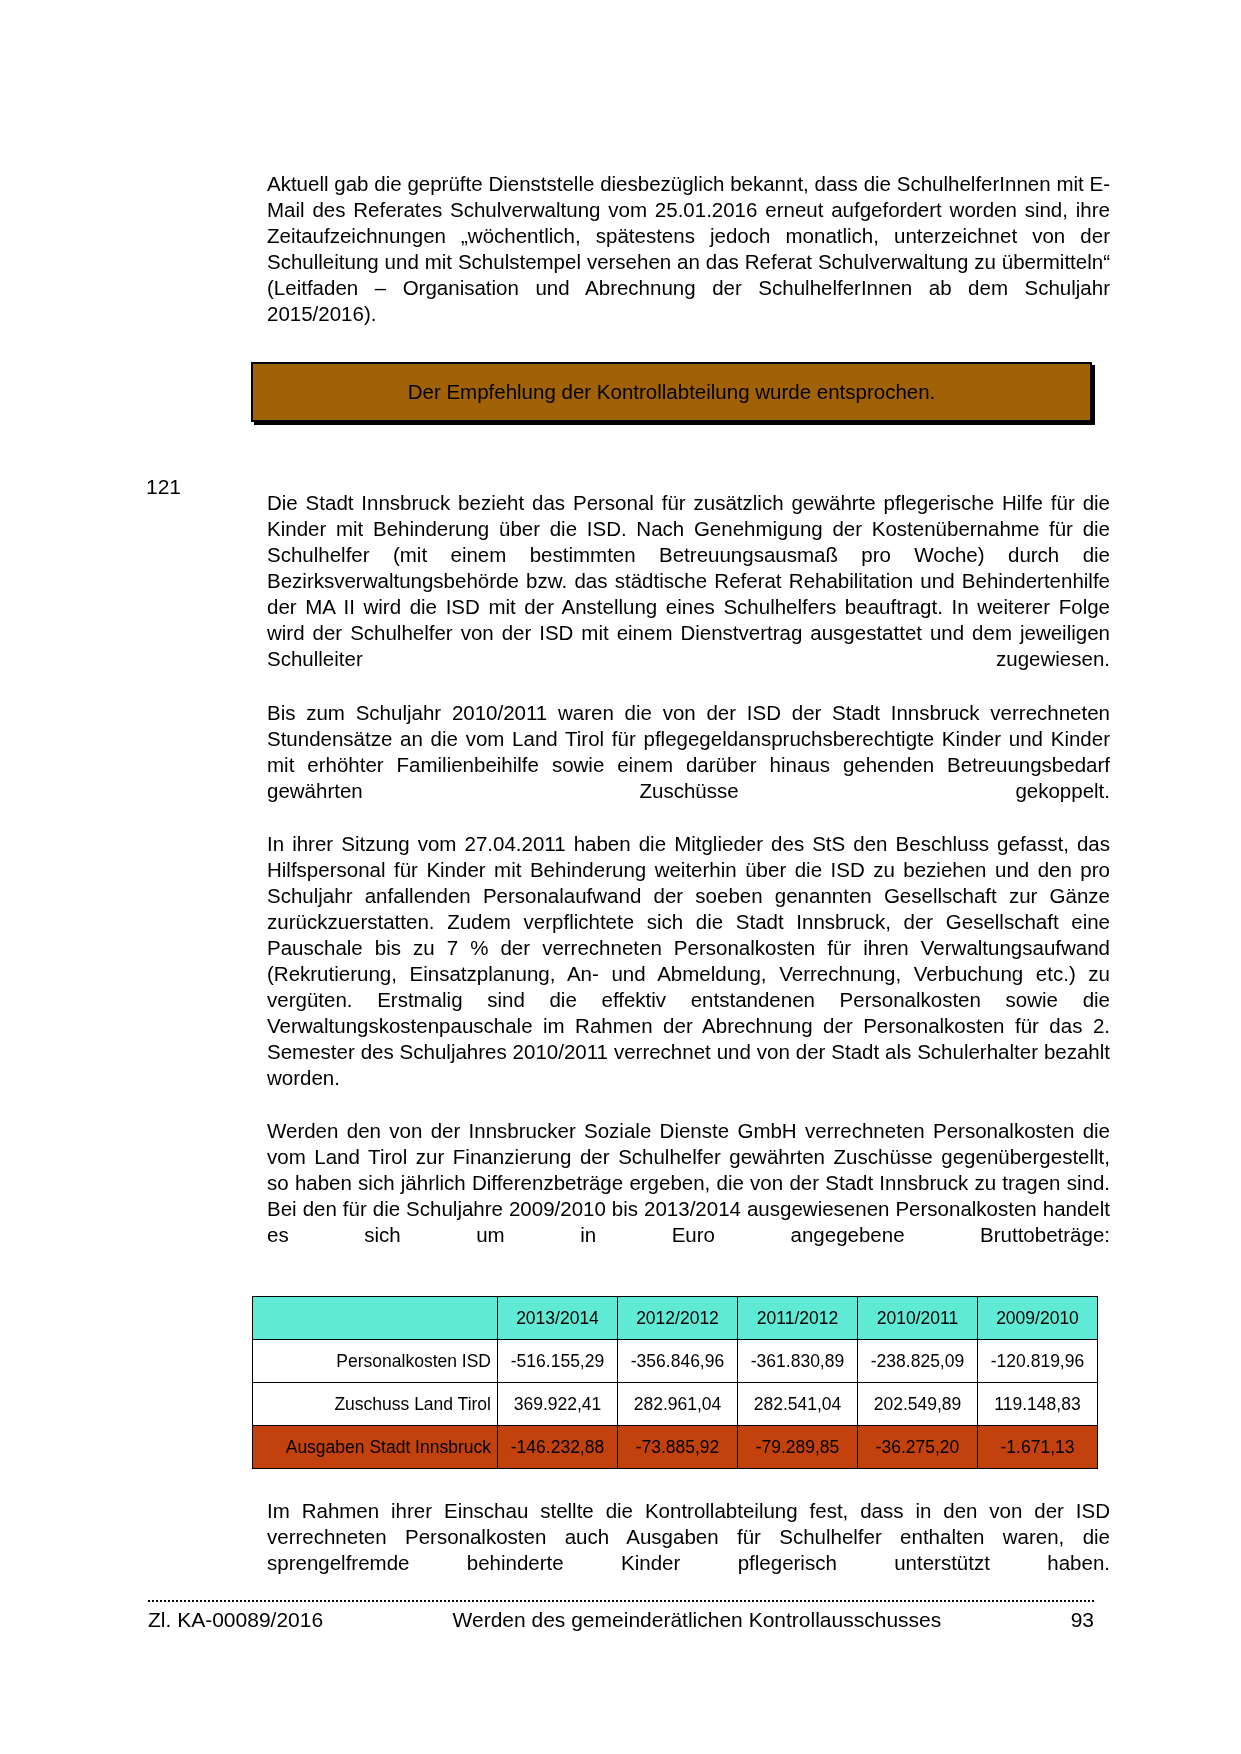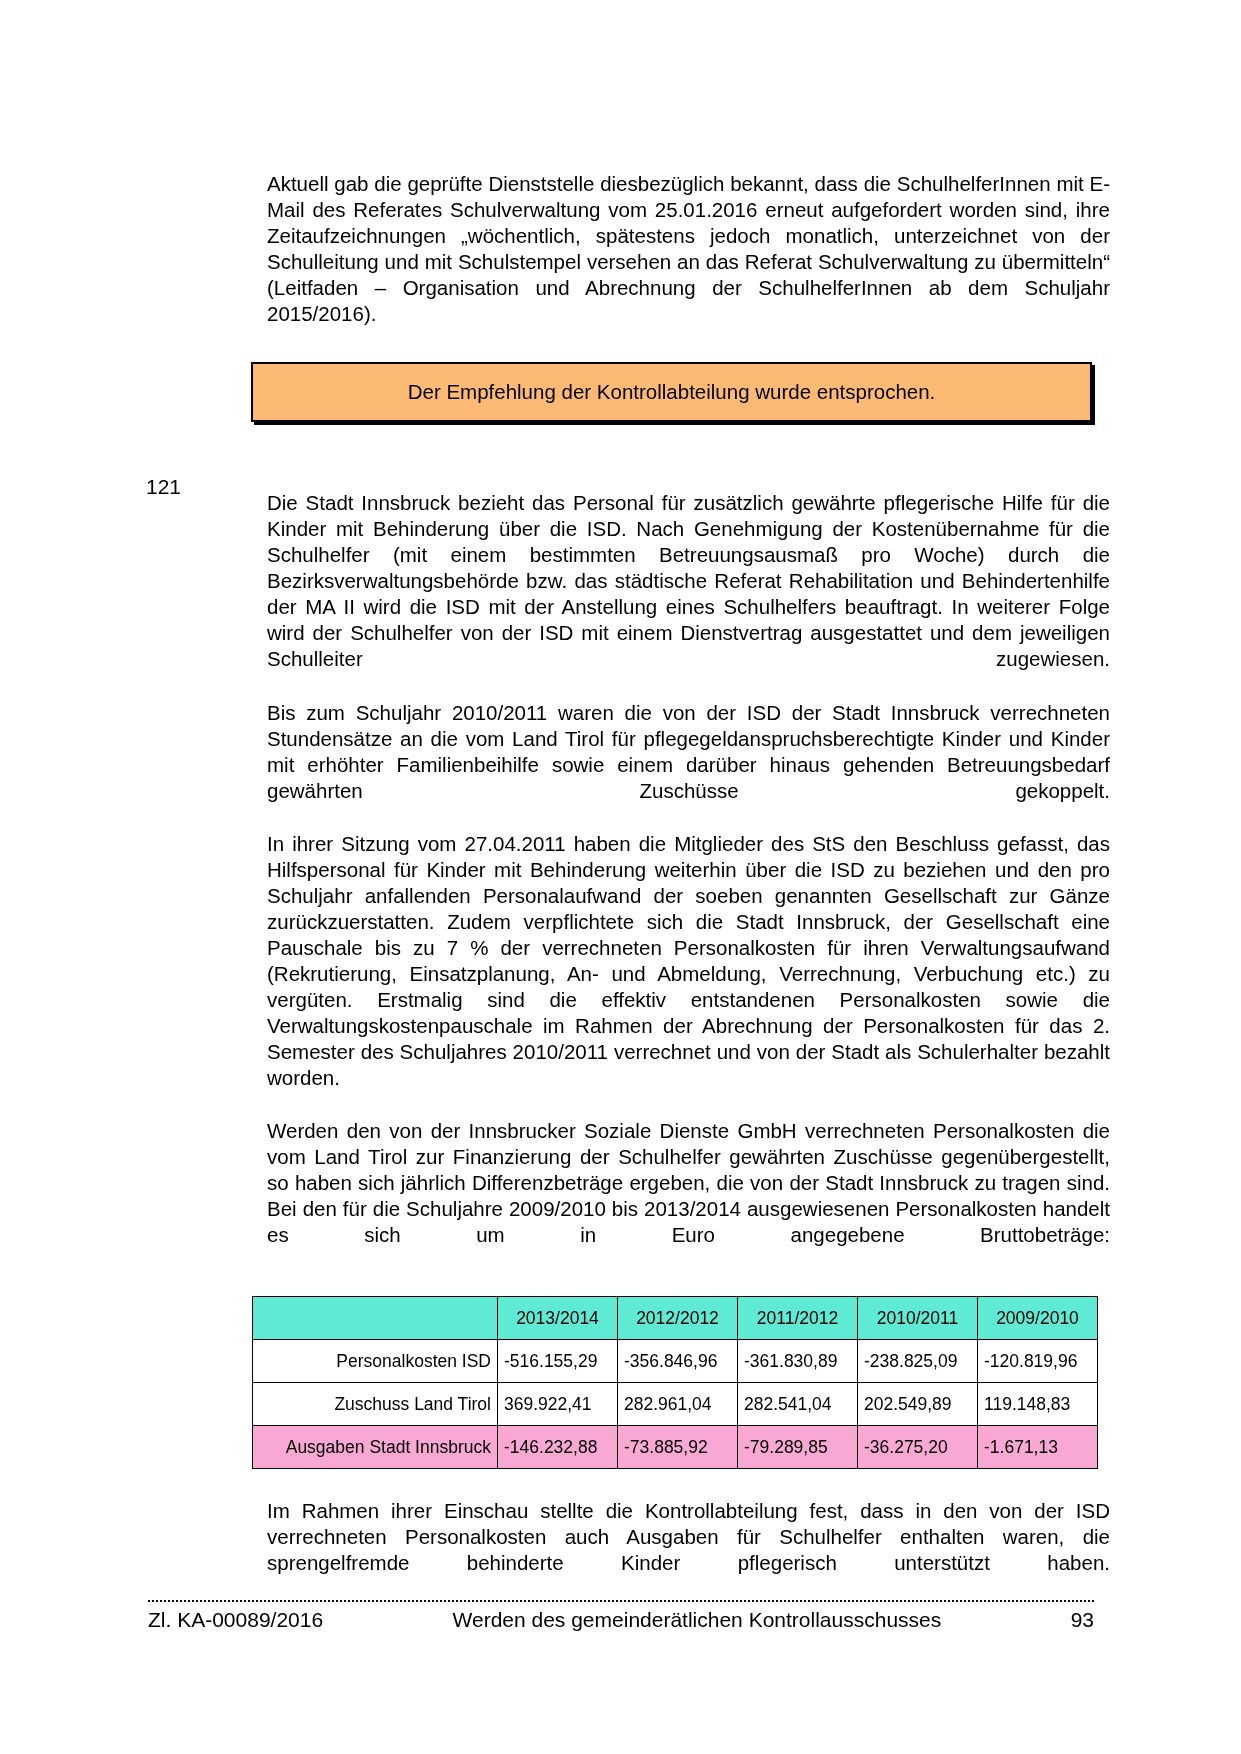--- a/index.html
+++ b/index.html
@@ -4,29 +4,29 @@
 <style>
   html, body { margin:0; padding:0; background:#ffffff; }
   body { width:1241px; height:1754px; position:relative; overflow:hidden;
          font-family:"Liberation Sans", sans-serif; color:#000; }
   .para { position:absolute; left:251px; width:843px; font-size:20.5px; line-height:26px;
           text-align:justify; margin:16px; }
   .para:after { content:""; display:inline-block; width:100%; height:0; }
   .last-line-left { text-align-last:left; }
   .num { position:absolute; left:146px; font-size:21px; line-height:26px; }
   .greenbox { position:absolute; left:251px; top:362px; width:837px; height:56px;
-              background:#fdba74; border:2px solid #000; box-shadow:3px 3px 0 #000;
+              background:#a16207; border:2px solid #000; box-shadow:3px 3px 0 #000;
               display:flex; align-items:center; justify-content:center; font-size:20.5px; }
   table.fin { position:absolute; left:252px; top:1296px; width:846px; border-collapse:collapse;
               font-size:17.5px; }
   table.fin td { border:1px solid #000; height:42px; padding:0 6px; }
   table.fin tr.head td { background:#5eead4; text-align:center; }
-  table.fin tr.total td { background:#f9a8d4; }
+  table.fin tr.total td { background:#c2410c; }
   table.fin td.lab { text-align:right; width:232px; }
-  table.fin td.val { text-align:left; }
+  table.fin td.val { text-align:center; }
   .footer-dots { position:absolute; left:148px; top:1600px; width:946px; height:0;
                  border-top:2px dotted #000; }
   .footer { position:absolute; left:148px; top:1608px; width:946px; font-size:21px;
             display:flex; justify-content:space-between; }
 </style>
 </head>
 <body>
 
 <p class="para last-line-left" style="top:155px;">Aktuell gab die geprüfte Dienststelle diesbezüglich bekannt, dass die SchulhelferInnen mit E-Mail des Referates Schulverwaltung vom 25.01.2016 erneut aufgefordert worden sind, ihre Zeitaufzeichnungen „wöchentlich, spätestens jedoch monatlich, unterzeichnet von der Schulleitung und mit Schulstempel versehen an das Referat Schulverwaltung zu übermitteln“ (Leitfaden – Organisation und Abrechnung der SchulhelferInnen ab dem Schuljahr 2015/2016).</p>
 

